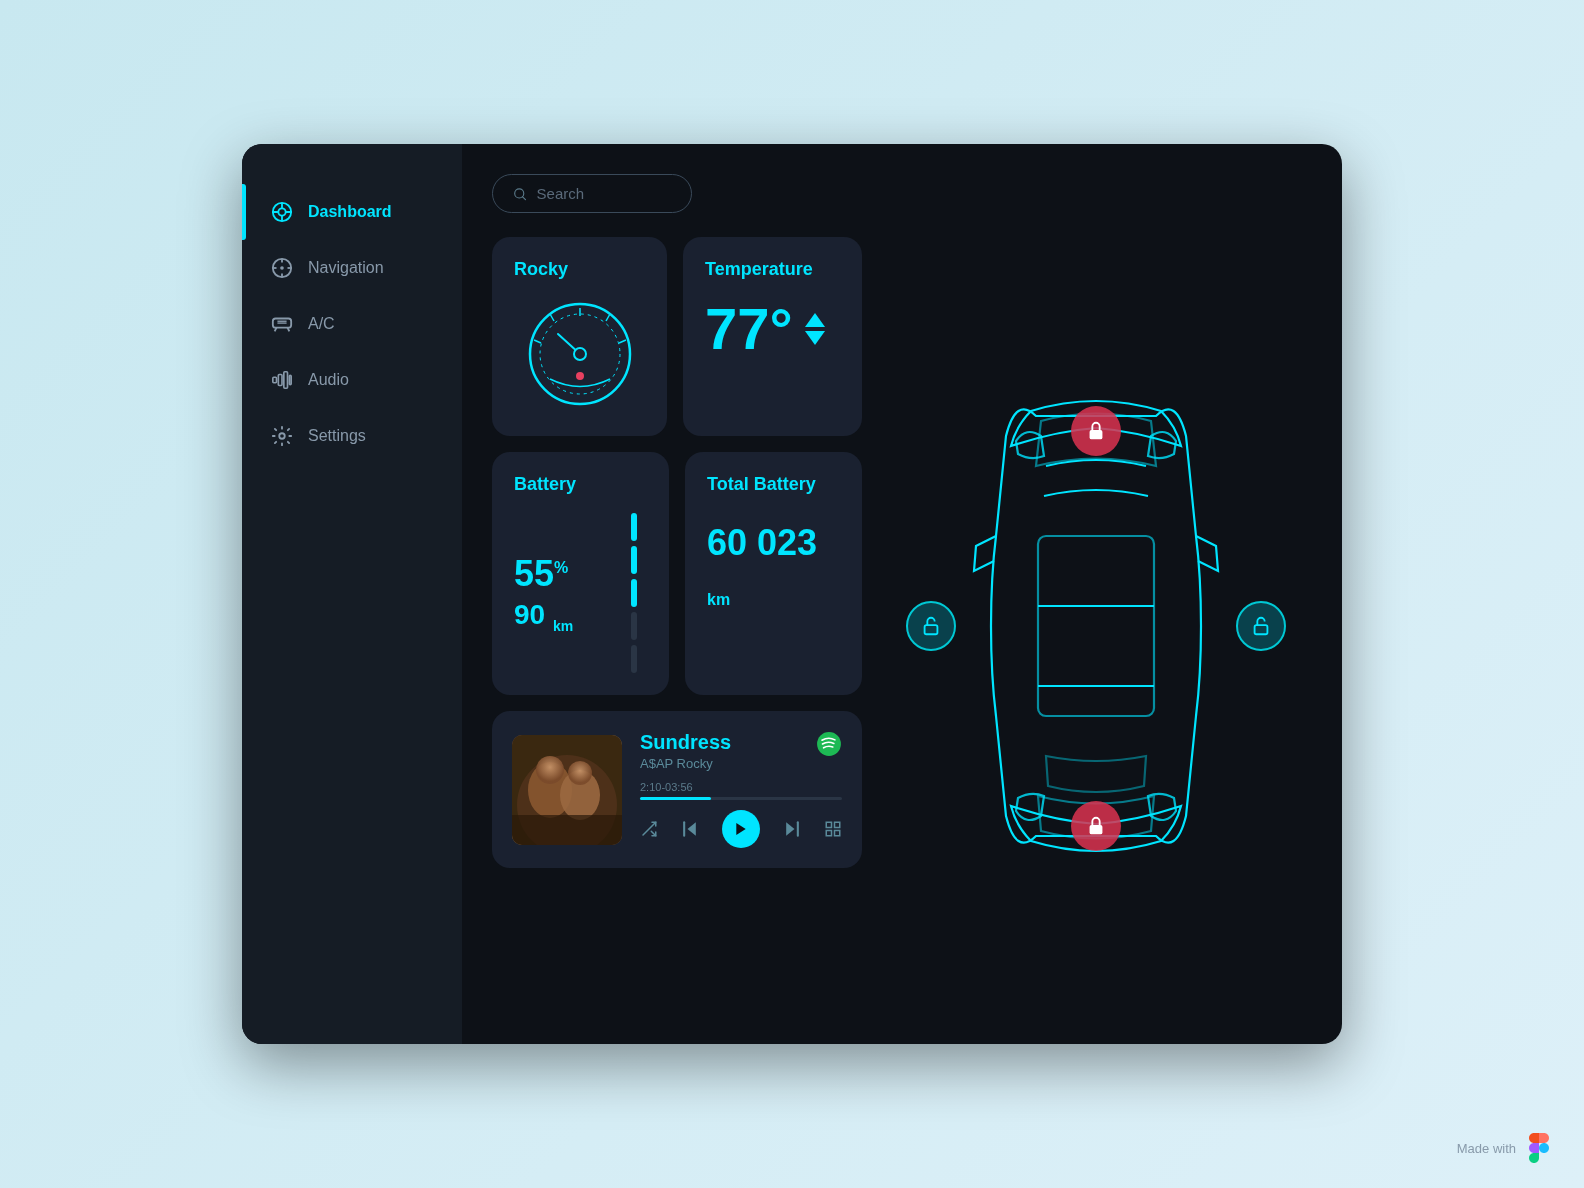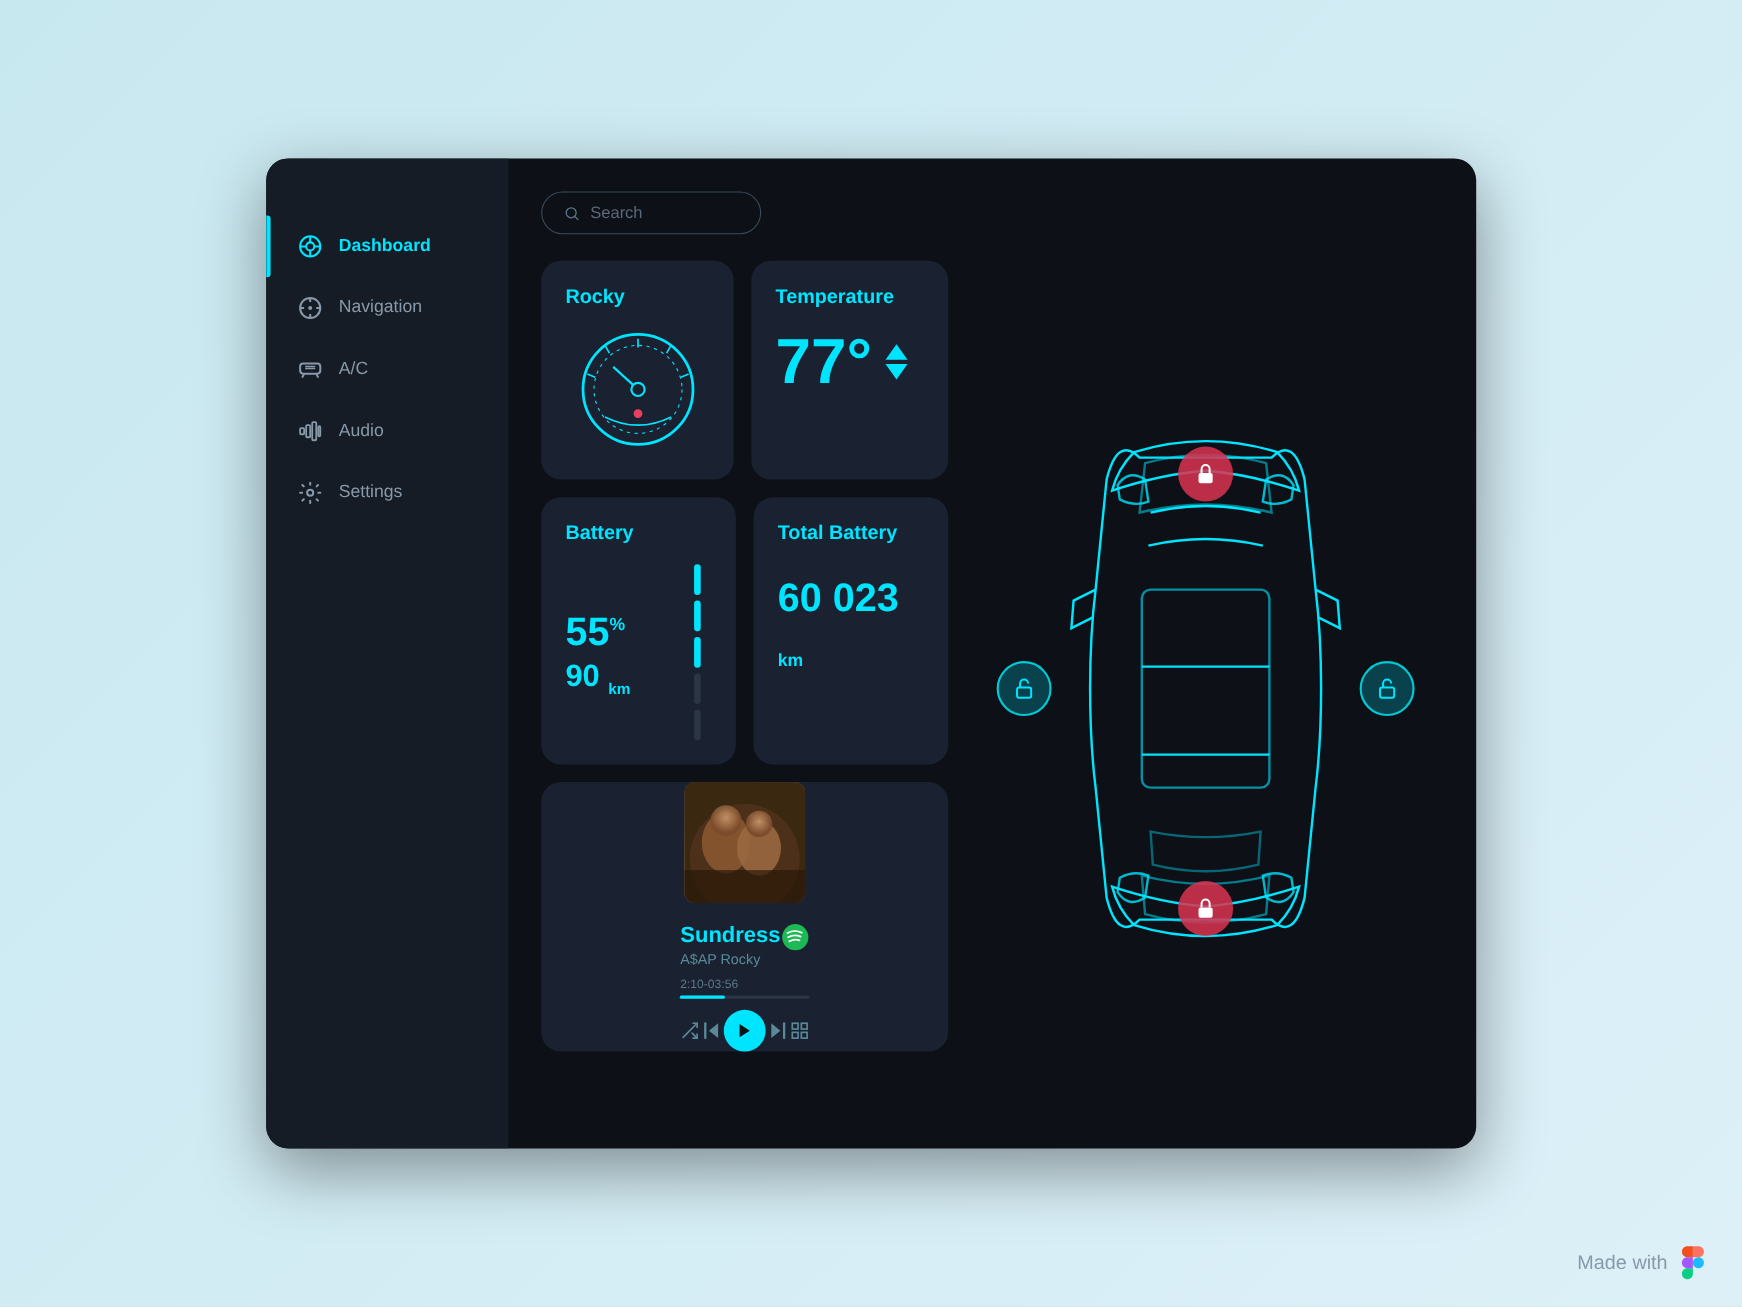--- a/index.html
+++ b/index.html
@@ -22,21 +22,21 @@
       overflow: hidden;
       box-shadow: 0 20px 60px rgba(0,0,0,0.4);
       position: relative;
     }
     
     .sidebar {
       width: 220px;
       background: #151c25;
       display: flex;
       flex-direction: column;
-      padding: 52px 0;
+      padding: 40px 0;
       flex-shrink: 0;
       position: relative;
     }
     .sidebar-item {
       display: flex;
       align-items: center;
       gap: 14px;
       padding: 16px 28px;
       cursor: pointer;
       color: #8899aa;
@@ -230,24 +230,24 @@
       font-weight: 700;
       margin-top: 16px;
     }
     .distance-value sub {
       font-size: 16px;
     }
     
     .music-card {
       background: #1a2130;
       border-radius: 18px;
+      padding: 20px;
       display: flex;
       align-items: center;
       gap: 18px;
-      flex-direction: column;
     }
     .album-art {
       width: 110px;
       height: 110px;
       border-radius: 10px;
       background: linear-gradient(135deg, #4a5568, #8a6a4a, #c49a6c);
       flex-shrink: 0;
       overflow: hidden;
       position: relative;
     }
@@ -361,21 +361,21 @@
     .lock-right { right: -30px; top: 50%; transform: translateY(-50%); }
     
     .figma-watermark {
       position: absolute;
       bottom: 18px;
       right: 22px;
       display: flex;
       align-items: center;
       gap: 8px;
       color: #889aaa;
-      font-size: 18px;
+      font-size: 13px;
     }
     .figma-logo {
       display: flex;
       gap: 2px;
     }
     .second-row {
       display: flex;
       gap: 16px;
     }
   </style>

